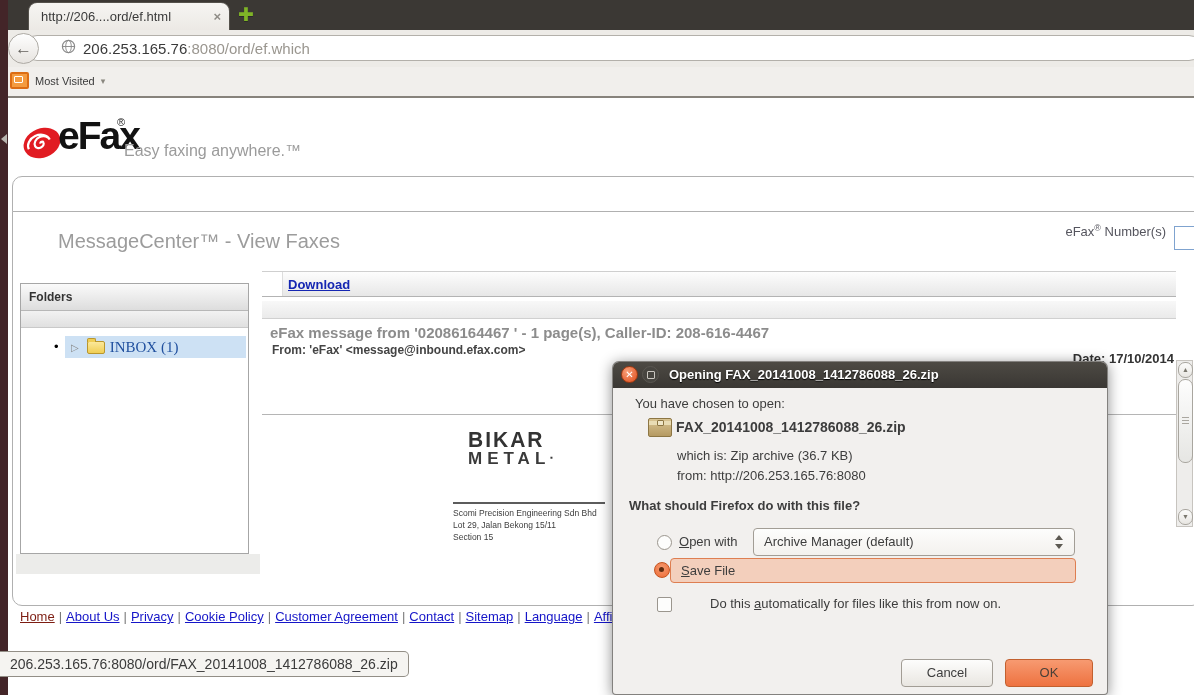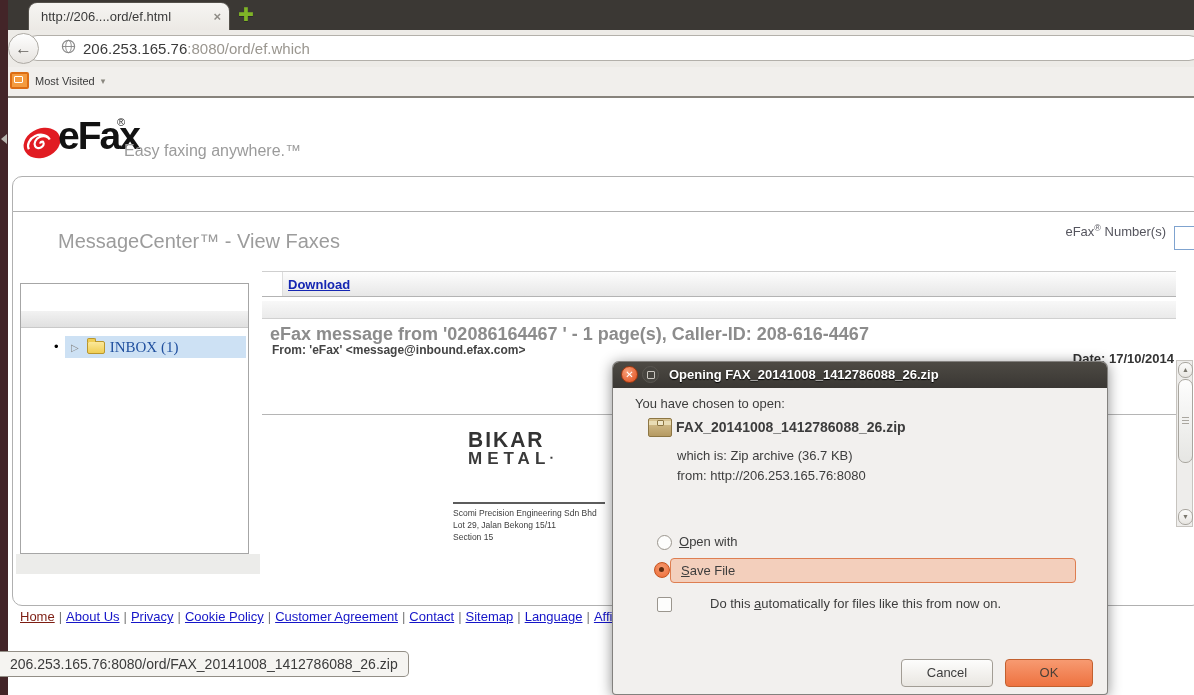--- a/index.html
+++ b/index.html
@@ -63,21 +63,21 @@
   .folder-ico:before{content:"";position:absolute;left:-1px;top:-4px;width:7px;height:3px;background:#f0ce54;border:1px solid #b9962d;border-bottom:none;border-radius:2px 2px 0 0;}
   .inbox-label{font-family:"Liberation Serif","DejaVu Serif",serif;font-size:15px;color:#1f4f9e;}
   .below-strip{left:16px;top:554px;width:244px;height:20px;background:#ececea;}
 
   
   .msg-toolbar{left:262px;top:271px;width:914px;height:26px;background:linear-gradient(#fdfdfd,#e7e7e7);
     border-top:1px solid #cfcfcf;border-bottom:1px solid #b3b3b3;box-sizing:border-box;}
   .msg-toolbar-tabstub{position:absolute;left:0;top:0;width:20px;height:100%;background:#fff;border-right:1px solid #ddd;}
   .download-link{position:absolute;left:26px;top:5px;font-size:13px;font-weight:bold;color:#1526b2;text-decoration:underline;}
   .msg-strip2{left:262px;top:301px;width:914px;height:17px;background:linear-gradient(#f8f8f8,#eaeaea);border-bottom:1px solid #d0d0d0;}
-  .subject{left:270px;top:324px;font-size:18px;font-weight:bold;color:#8c8c8c;}
+  .subject{left:270px;top:324px;font-size:15px;font-weight:bold;color:#8c8c8c;}
   .fromline{left:272px;top:343px;font-size:12px;font-weight:bold;color:#444;}
   .dateline{top:351px;right:20px;font-size:13px;font-weight:bold;color:#333;}
   .msg-divider{left:262px;top:414px;width:914px;height:1px;background:#b5b5b5;}
 
   
   .fax{left:437px;top:422px;width:240px;height:140px;background:#fff;color:#2b2b2b;}
   .fax-b1{position:absolute;left:31px;top:6px;font-size:21px;font-weight:bold;letter-spacing:2px;transform:scaleY(1.05);color:#333;}
   .fax-b2{position:absolute;left:31px;top:27px;font-size:17px;font-weight:bold;letter-spacing:5px;color:#3a3a3a;}
   .fax-b2 i{font-style:normal;font-size:8px;vertical-align:4px;letter-spacing:0;}
   .fax-tiny{position:absolute;left:16px;top:80px;width:152px;height:2px;background:#5c5c5c;}
@@ -192,20 +192,21 @@
   <div class="abs tagline">Easy faxing anywhere.™</div>
 
   <div class="abs box-top"></div>
   <div class="abs box-main"></div>
 
   <div class="abs mc-heading">MessageCenter™ - View Faxes</div>
   <div class="abs efax-num-label"><span>eFax</span><sup>®</sup><span> Number(s)</span></div>
   <div class="abs efax-num-input"></div>
 
   <div class="abs folders-panel">
+    <div class="folders-header">Folders</div>
     <div class="folders-sub"></div>
     <div class="bullet">•</div>
     <div class="tree-sel">
       <span class="twisty">▷</span>
       <span class="folder-ico"></span>
       <span class="inbox-label">INBOX (1)</span>
     </div>
   </div>
   <div class="abs below-strip"></div>
 
@@ -245,23 +246,28 @@
     <div class="dlg-title">
       <div class="wbtn wbtn-close">✕</div>
       <div class="wbtn wbtn-max"></div>
       <div class="dlg-title-text">Opening FAX_20141008_1412786088_26.zip</div>
     </div>
     <div class="dlg-intro">You have chosen to open:</div>
     <div class="zip-ico"></div>
     <div class="dlg-filename">FAX_20141008_1412786088_26.zip</div>
     <div class="dlg-which">which is: Zip archive (36.7 KB)</div>
     <div class="dlg-from">from: http://206.253.165.76:8080</div>
+    <div class="dlg-question">What should Firefox do with this file?</div>
 
     <div class="radio ow-radio"></div>
     <div class="ow-label"><span class="u">O</span><span>pen with</span></div>
+    <div class="ow-select">
+      <span>Archive Manager (default)</span>
+      <span class="spin"></span>
+    </div>
 
     <div class="radio sel sf-radio"></div>
     <div class="sf-box"><span class="u">S</span><span>ave File</span></div>
 
     <div class="checkbox"></div>
     <div class="auto-label"><span>Do this </span><span class="u">a</span><span>utomatically for files like this from now on.</span></div>
 
     <div class="btn btn-cancel">Cancel</div>
     <div class="btn btn-ok">OK</div>
   </div>

